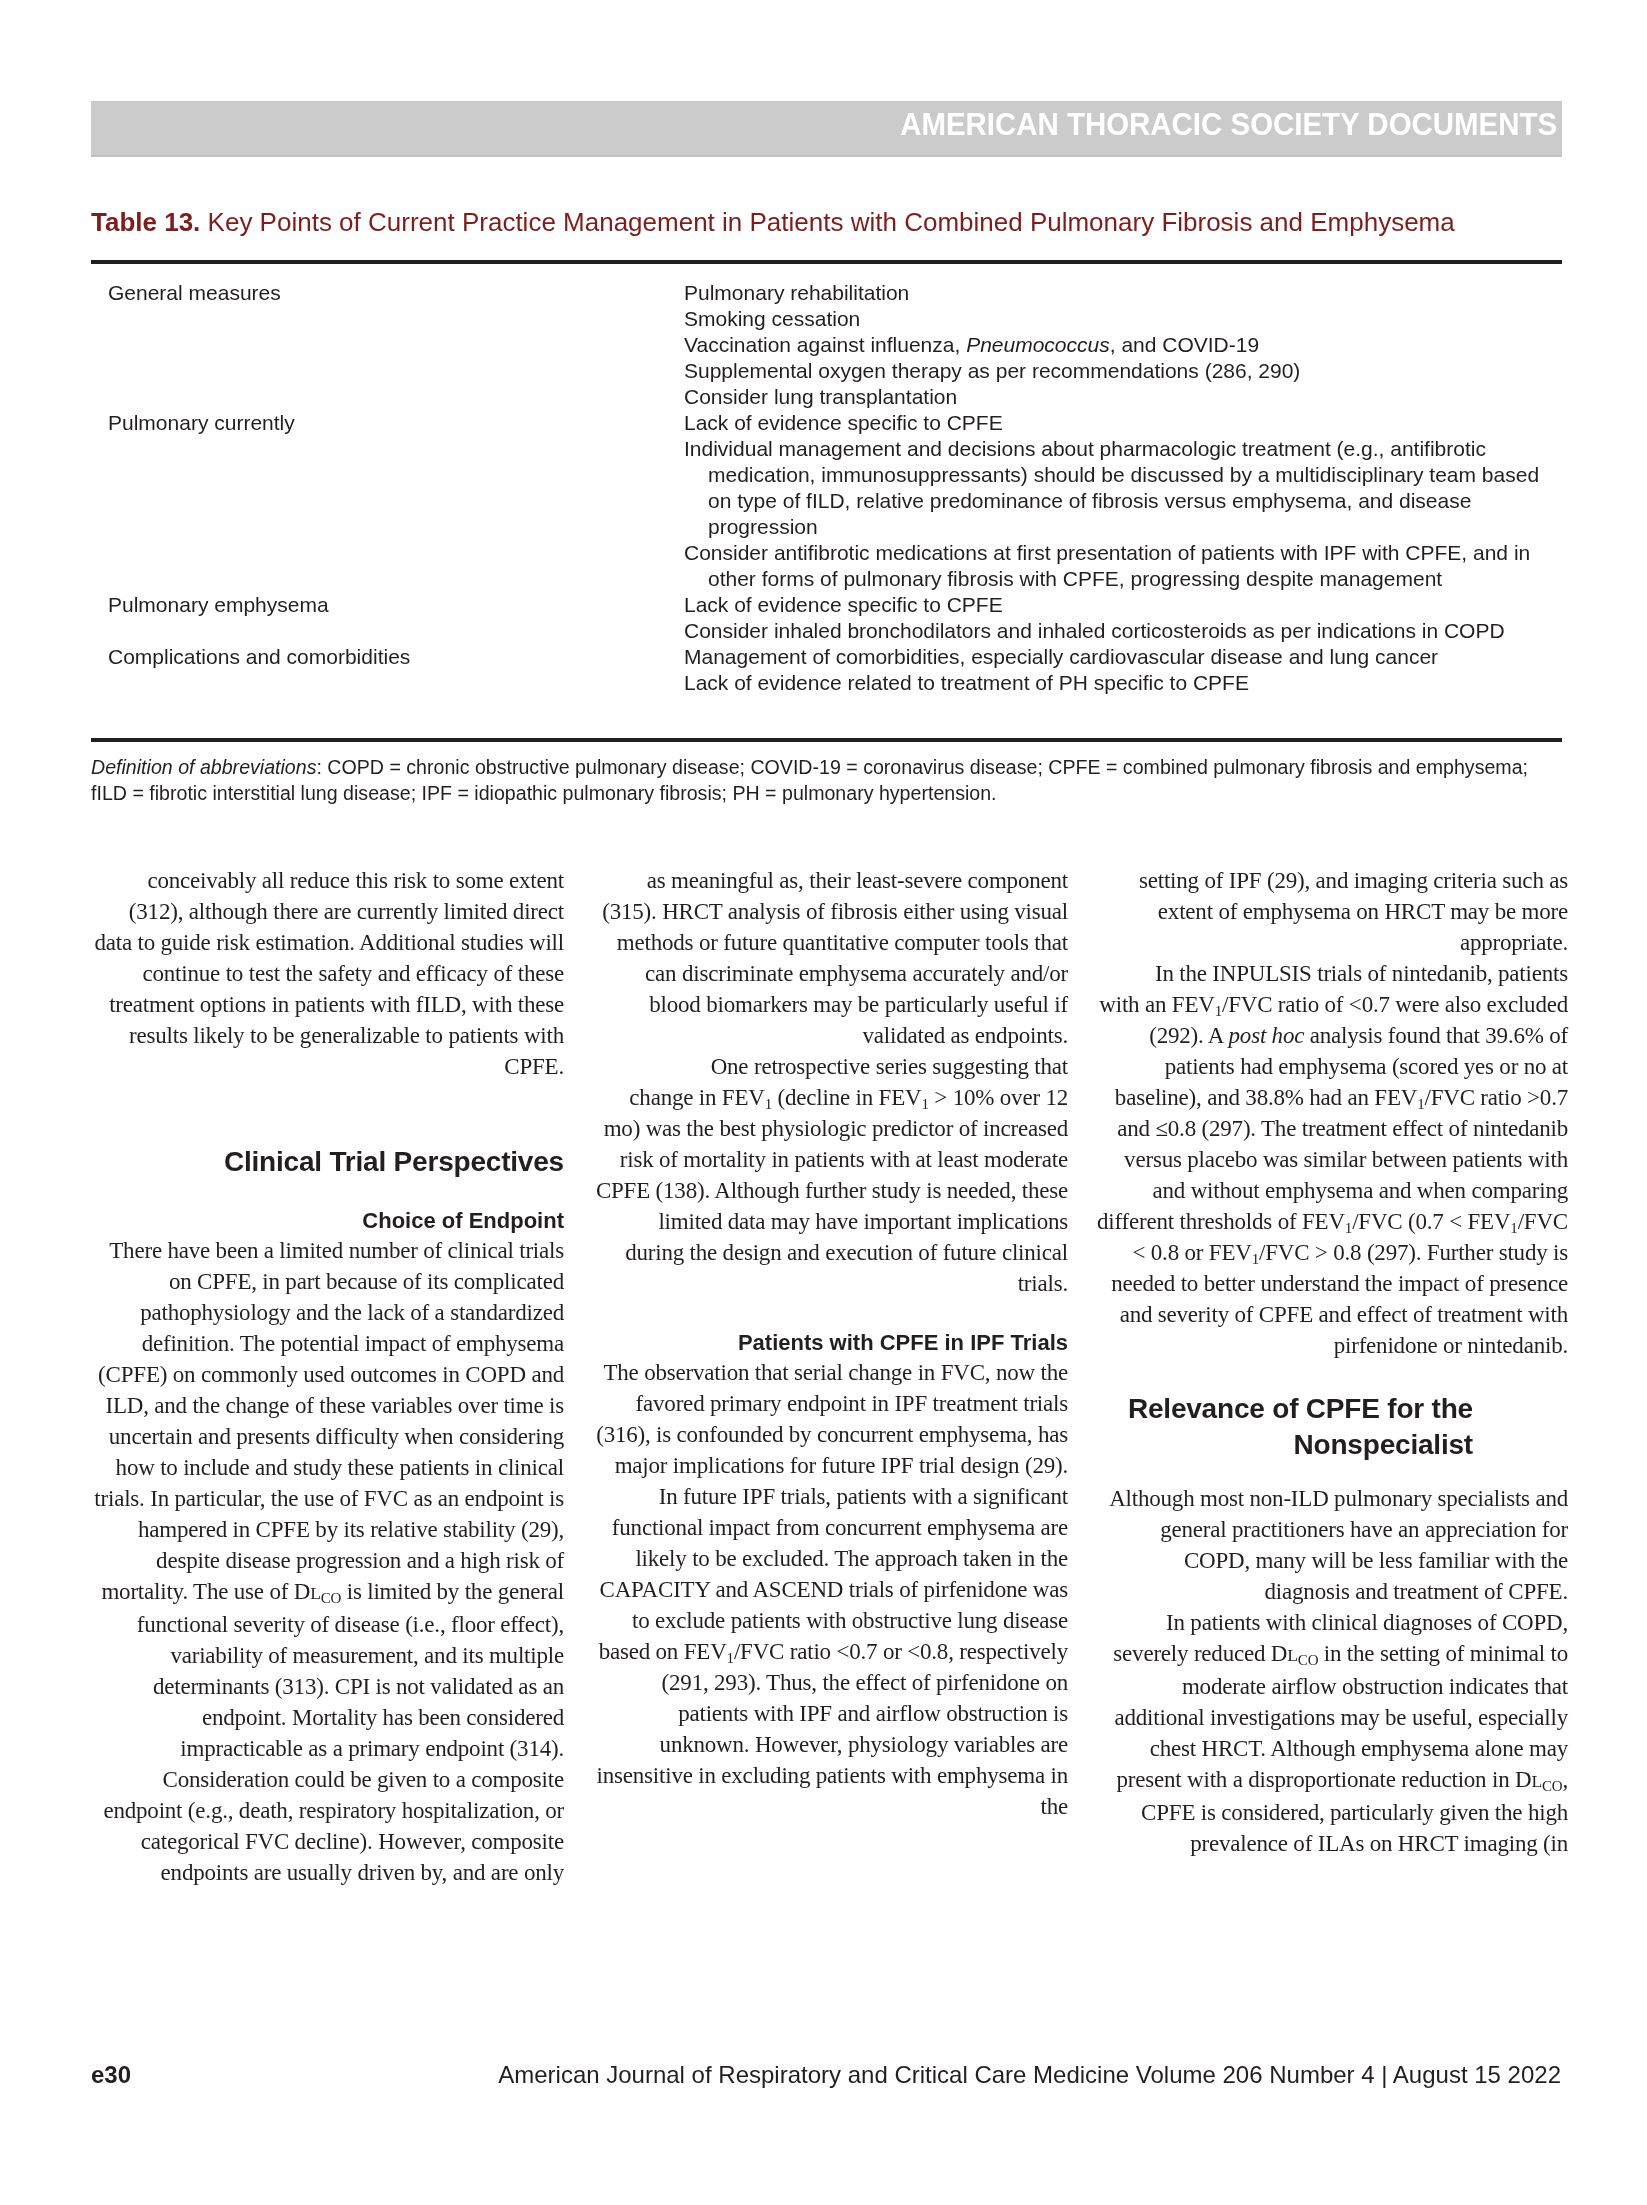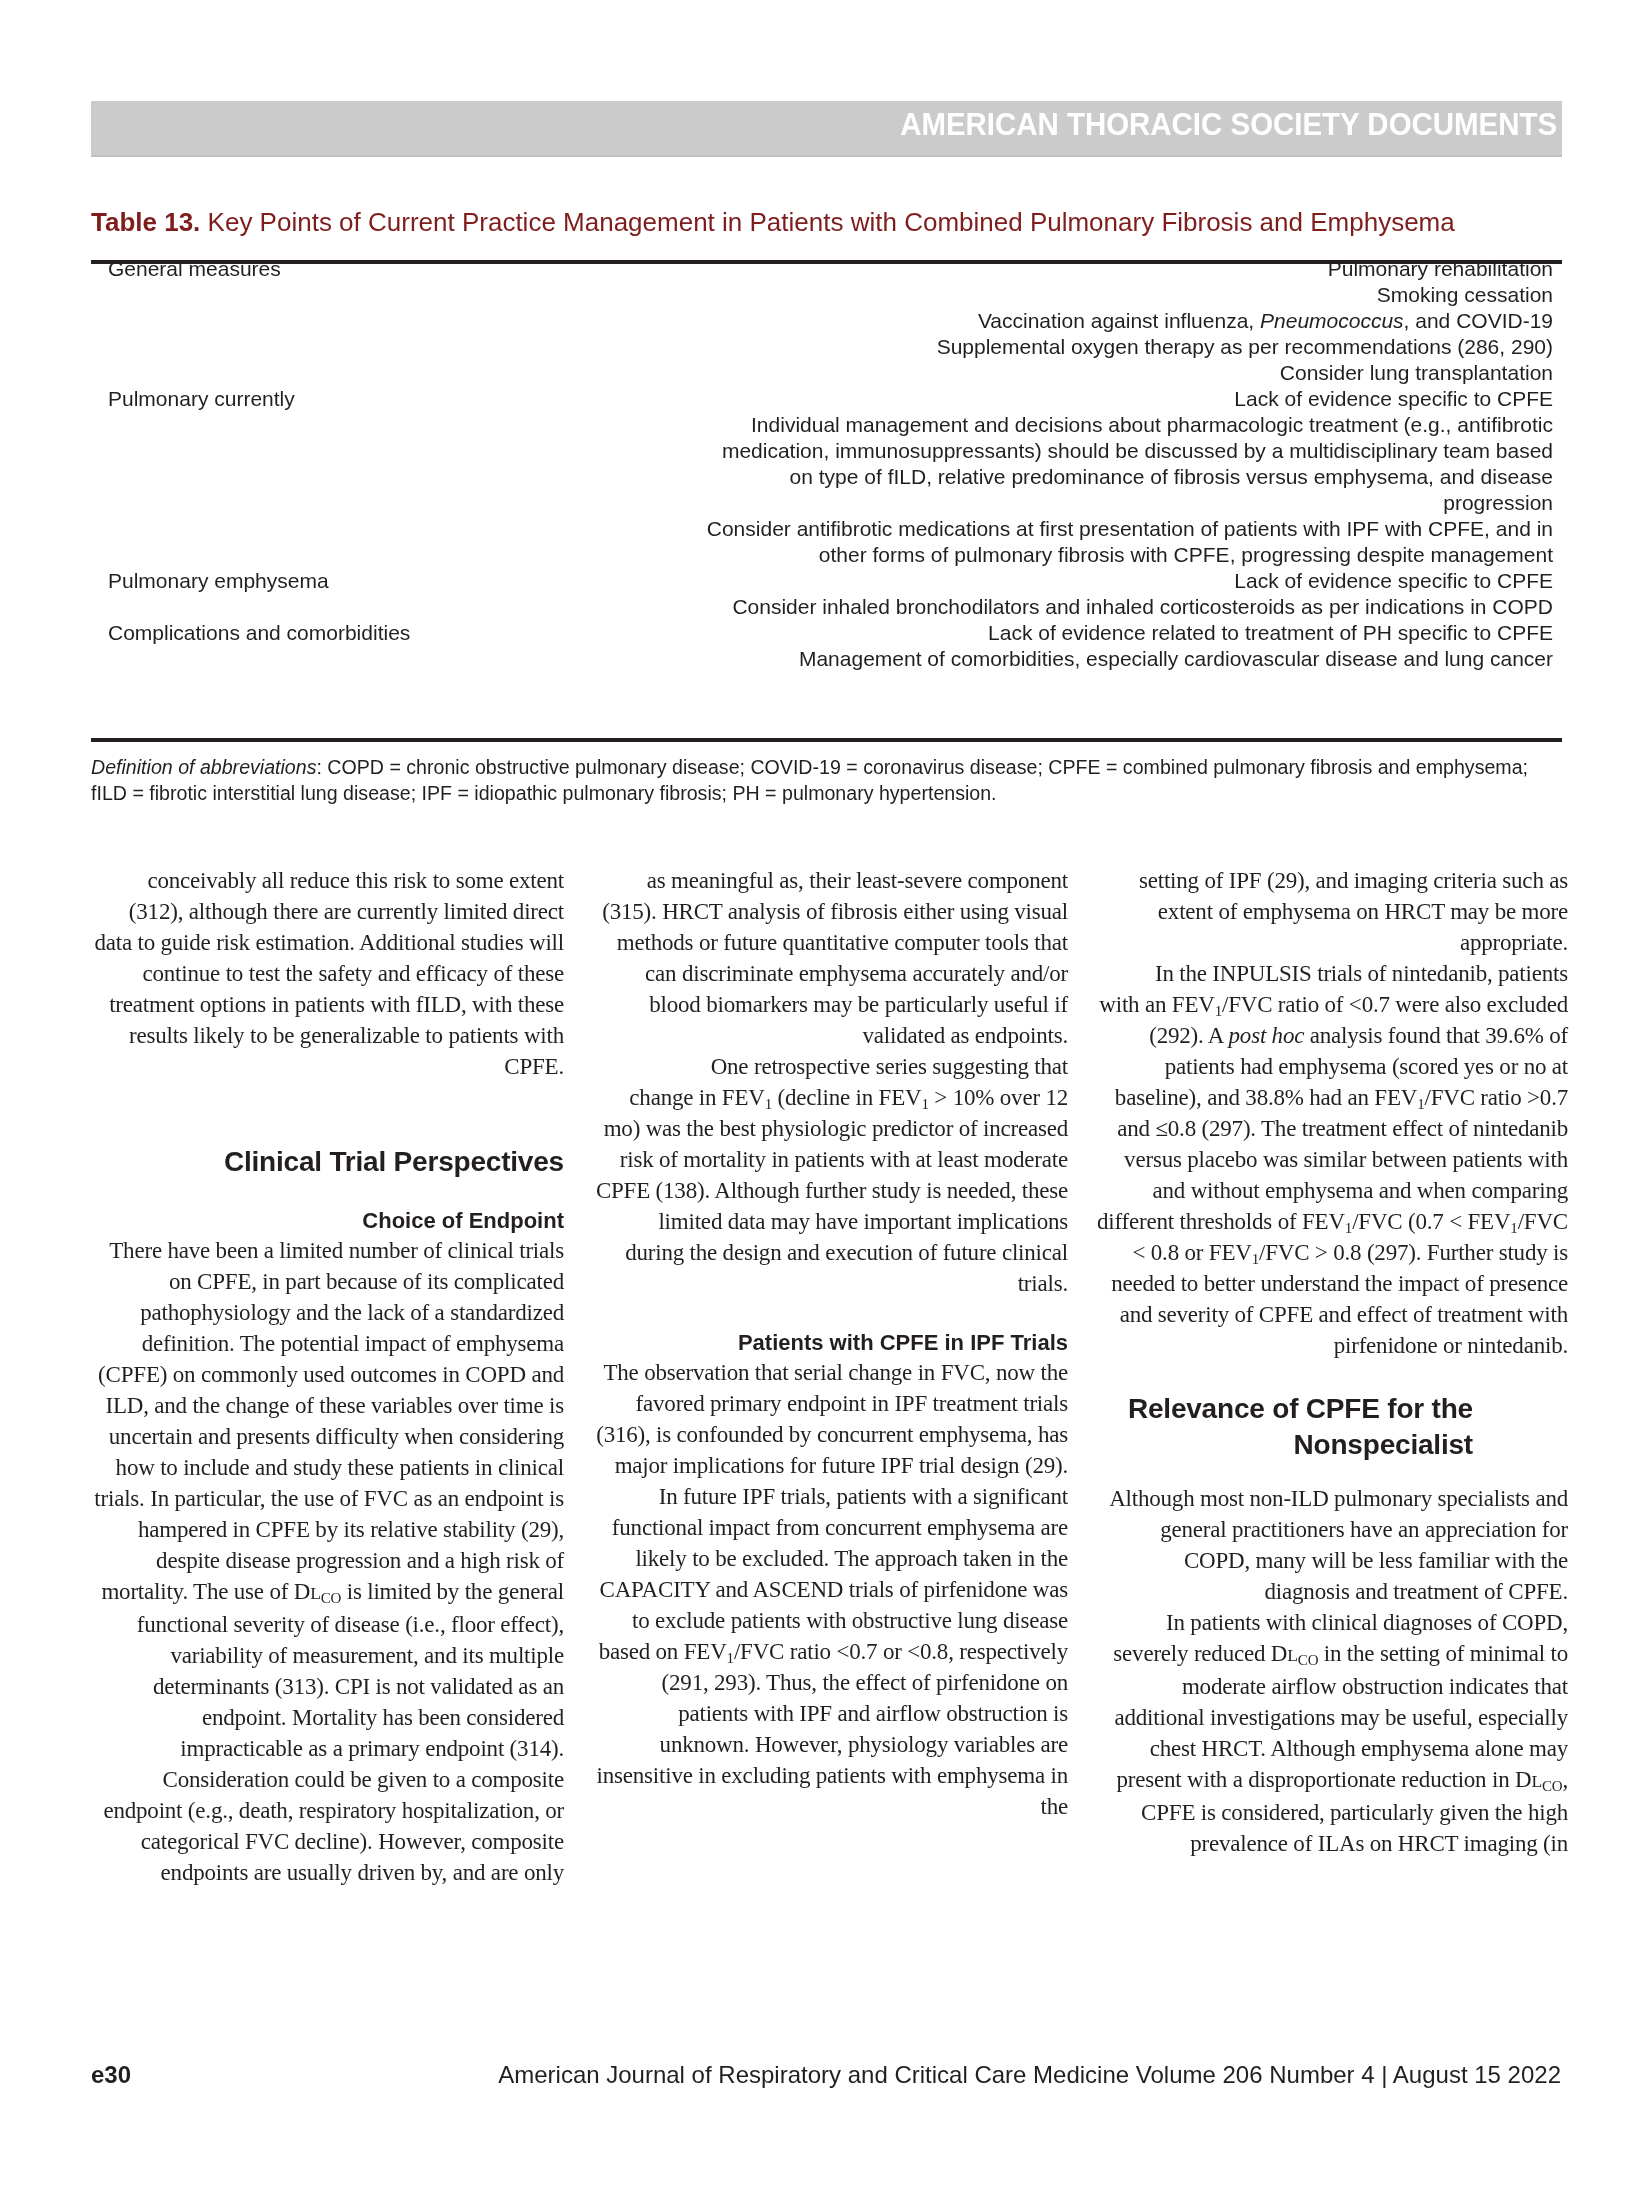--- a/index.html
+++ b/index.html
@@ -19,21 +19,21 @@
   .table-caption {
     position: absolute; left: 91px; top: 207px; width: 1473px;
     font-family: "Liberation Sans", sans-serif; font-size: 26px; color: #7f1d1d; white-space: nowrap;
   }
   .table-caption .num { font-weight: bold; }
 
   .rule { position: absolute; left: 91px; width: 1471px; background: #231f20; }
   .rule.top { top: 260px; height: 4px; }
   .rule.bottom { top: 738px; height: 4px; }
 
-  .table-body { position: absolute; left: 91px; top: 256px; width: 1471px; text-align: right; }
+  .table-body { position: absolute; left: 91px; top: 280px; width: 1471px; }
   .trow { position: relative; }
   .tcat {
     position: absolute; left: 17px; top: 0;
     font-family: "Liberation Sans", sans-serif; font-size: 21px; line-height: 26px; white-space: nowrap;
   }
   .titems { margin-left: 593px; }
   .titem {
     font-family: "Liberation Sans", sans-serif; font-size: 21px; line-height: 26px;
     padding-left: 24px; text-indent: -24px; width: 845px;
   }
@@ -113,22 +113,22 @@
     <div class="trow">
       <div class="tcat">Pulmonary emphysema</div>
       <div class="titems">
         <div class="titem">Lack of evidence specific to CPFE</div>
         <div class="titem">Consider inhaled bronchodilators and inhaled corticosteroids as per indications in COPD</div>
       </div>
     </div>
     <div class="trow">
       <div class="tcat">Complications and comorbidities</div>
       <div class="titems">
+        <div class="titem">Management of comorbidities, especially cardiovascular disease and lung cancer</div>
         <div class="titem">Lack of evidence related to treatment of PH specific to CPFE</div>
-        <div class="titem">Management of comorbidities, especially cardiovascular disease and lung cancer</div>
       </div>
     </div>
   </div>
 
 <div class="rule bottom"></div>
 
 <div class="abbrev">
   <i>Definition of abbreviations</i><span>: COPD = chronic obstructive pulmonary disease; COVID-19 = coronavirus disease; CPFE = combined pulmonary fibrosis and emphysema; fILD = fibrotic interstitial lung disease; IPF = idiopathic pulmonary fibrosis; PH = pulmonary hypertension.</span>
 </div>
 

